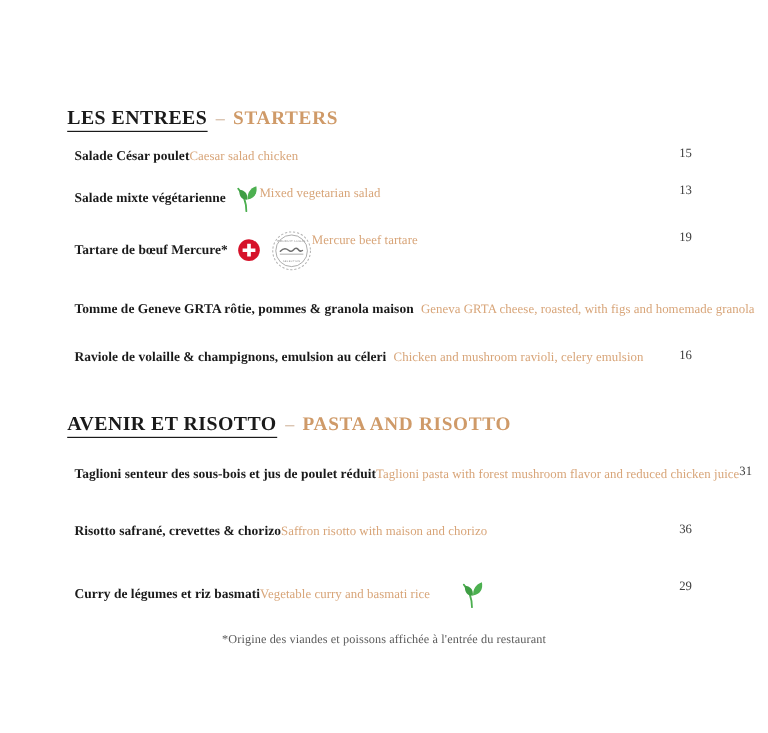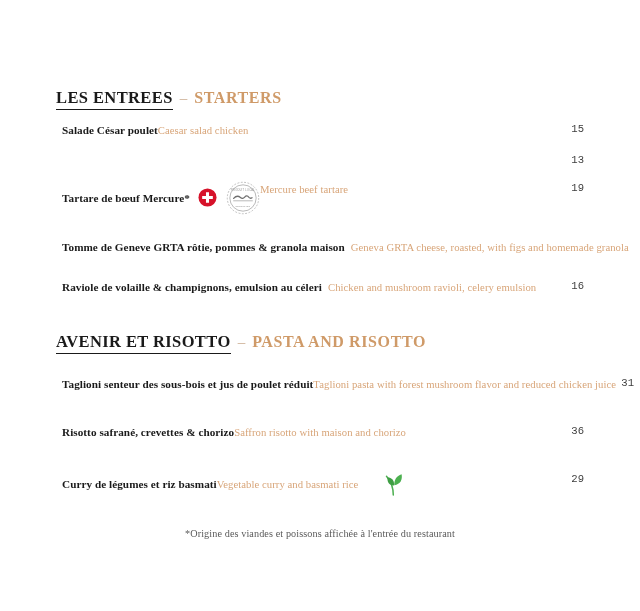--- a/index.html
+++ b/index.html
@@ -88,22 +88,20 @@
     line-height: 1.3;
     margin-top: 2px;
     white-space: nowrap;
   }
   .item-en.indented { padding-left: 6px; }
   .item-price {
     font-size: 10.6px;
     color: #3d3d3d;
     padding-top: 1px;
     min-width: 18px;
-    text-align: right;
-    font-family: Liberation Mono, monospace;
   }
 
   
   .items.entrees .item { margin-bottom: 15px; }
   .items.entrees .item:last-child { margin-bottom: 0; }
 
   
   .items.pates .item { margin-bottom: 32px; }
   .items.pates .item:last-child { margin-bottom: 0; }
 
@@ -166,20 +164,31 @@
           </div>
           <span class="item-en">Caesar salad chicken</span>
         </div>
       </div>
       <span class="item-price">15</span>
     </div>
 
     <div class="item">
       <div class="item-mid">
         <div class="item-left">
+          <div class="item-title-row">
+            <span class="item-fr">Salade mixte végétarienne</span>
+            <span class="badges">
+              <svg class="badge leaf-icon" viewBox="0 0 20 24">
+                <path d="M9.3 23 C9.3 16 8 10.5 2.5 4.2" stroke="#4caf50" stroke-width="1.5" fill="none" stroke-linecap="round"></path>
+                <path d="M10 13.5 C4.5 13.5 3.2 9.5 3.4 5.2 C7.8 5.6 10.6 8.1 10 13.5 Z" fill="#3f9e44"></path>
+                <path d="M10.2 13.2 C10.2 7.5 12.4 4.2 17.6 2.2 C18.6 7.6 16.6 12.2 10.2 13.2 Z" fill="#4cb050"></path>
+              </svg>
+            </span>
+          </div>
+          <span class="item-en">Mixed vegetarian salad</span>
         </div>
       </div>
       <span class="item-price">13</span>
     </div>
 
     <div class="item">
       <div class="item-mid">
         <div class="item-left">
           <div class="item-title-row">
             <span class="item-fr">Tartare de bœuf Mercure*</span>

